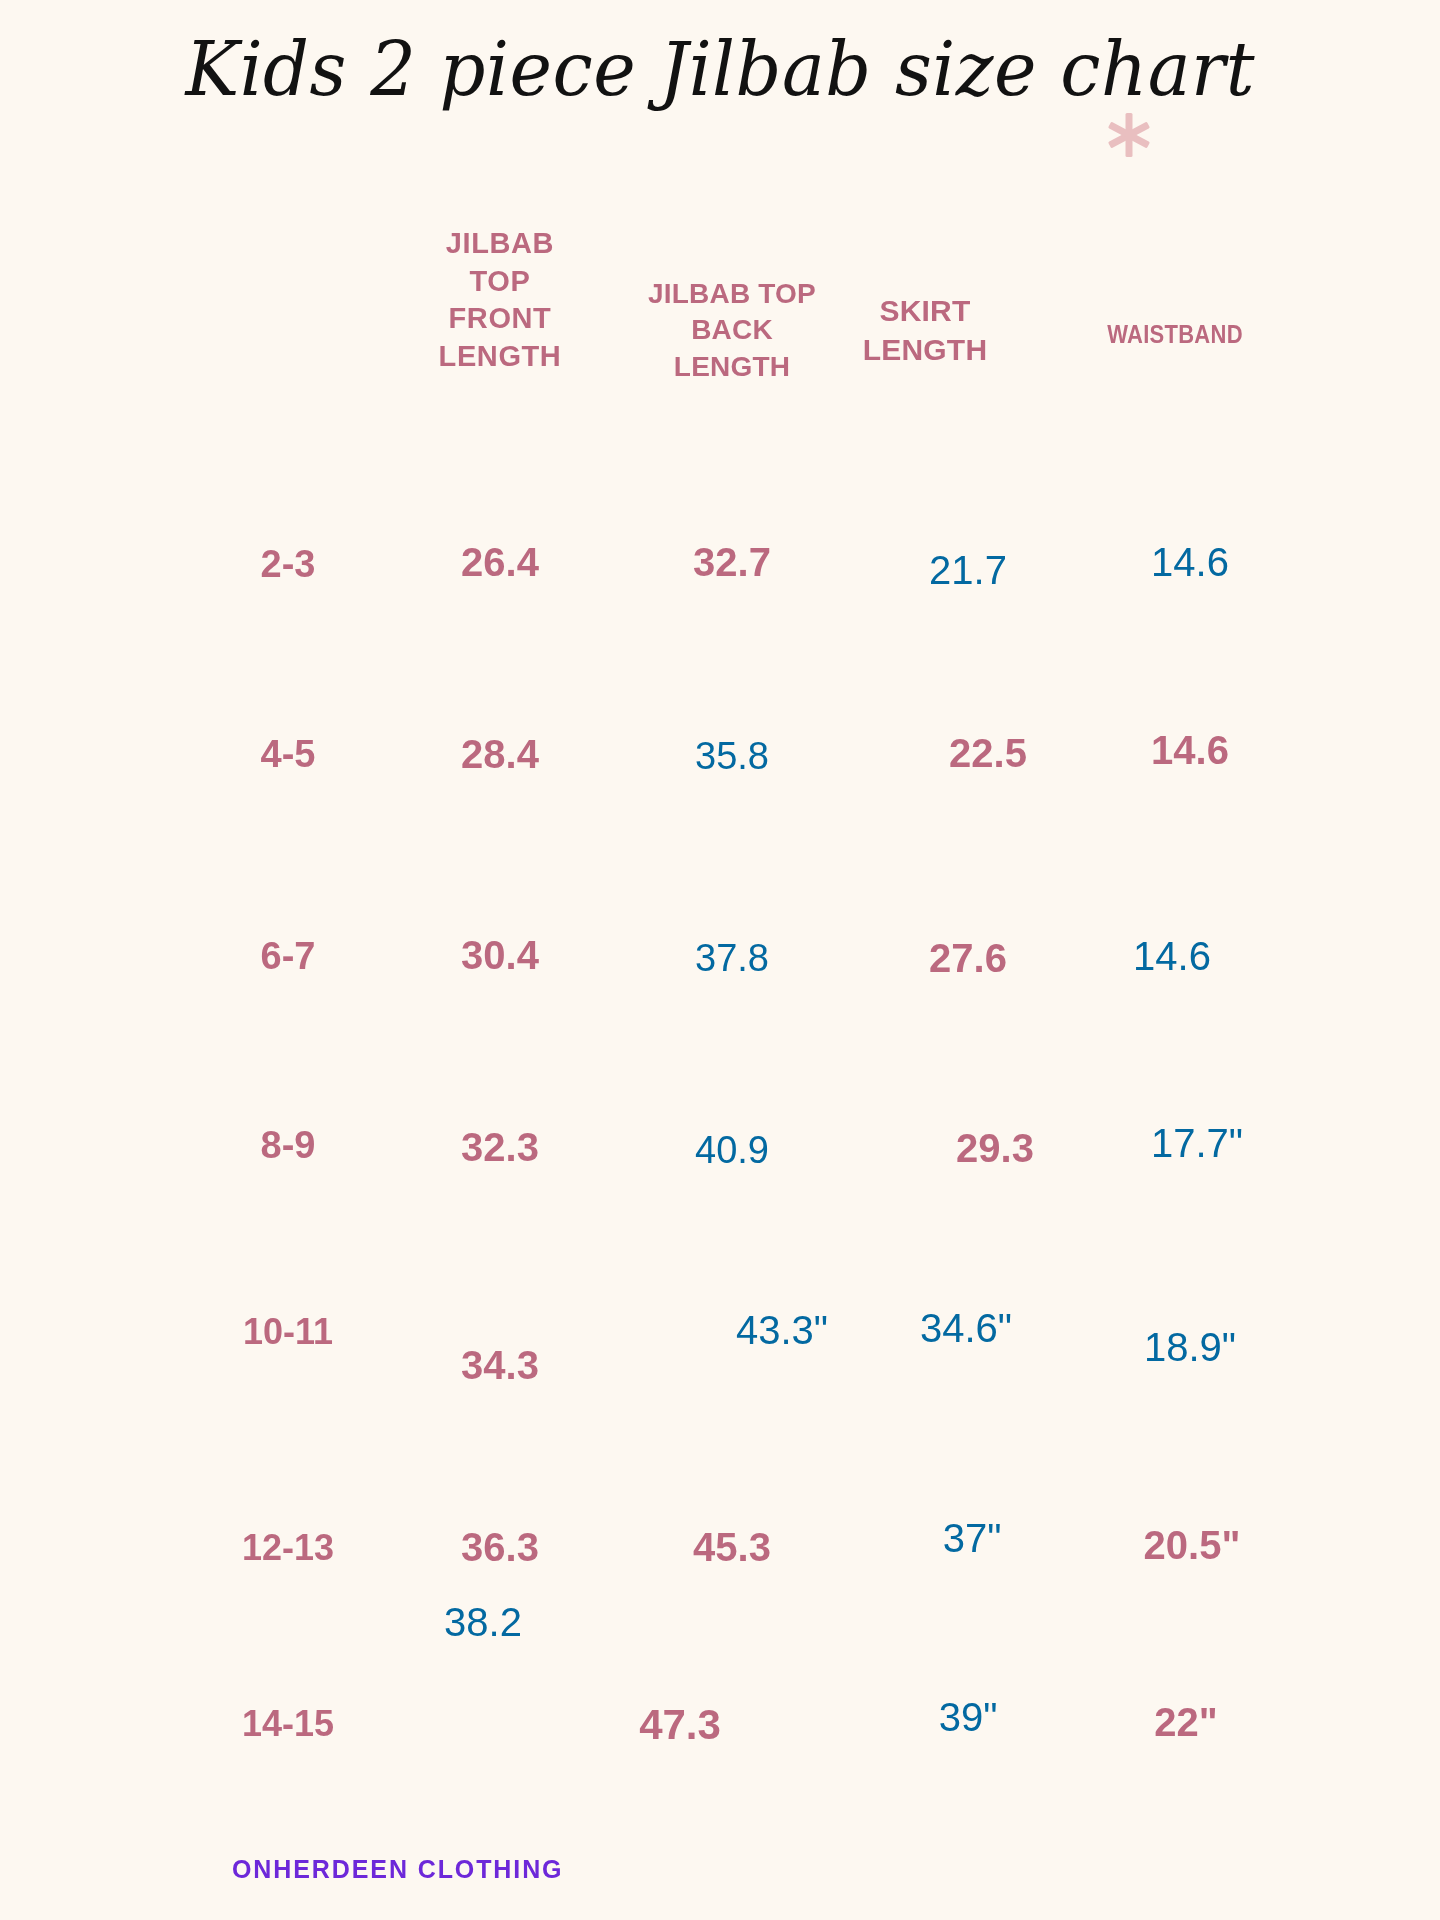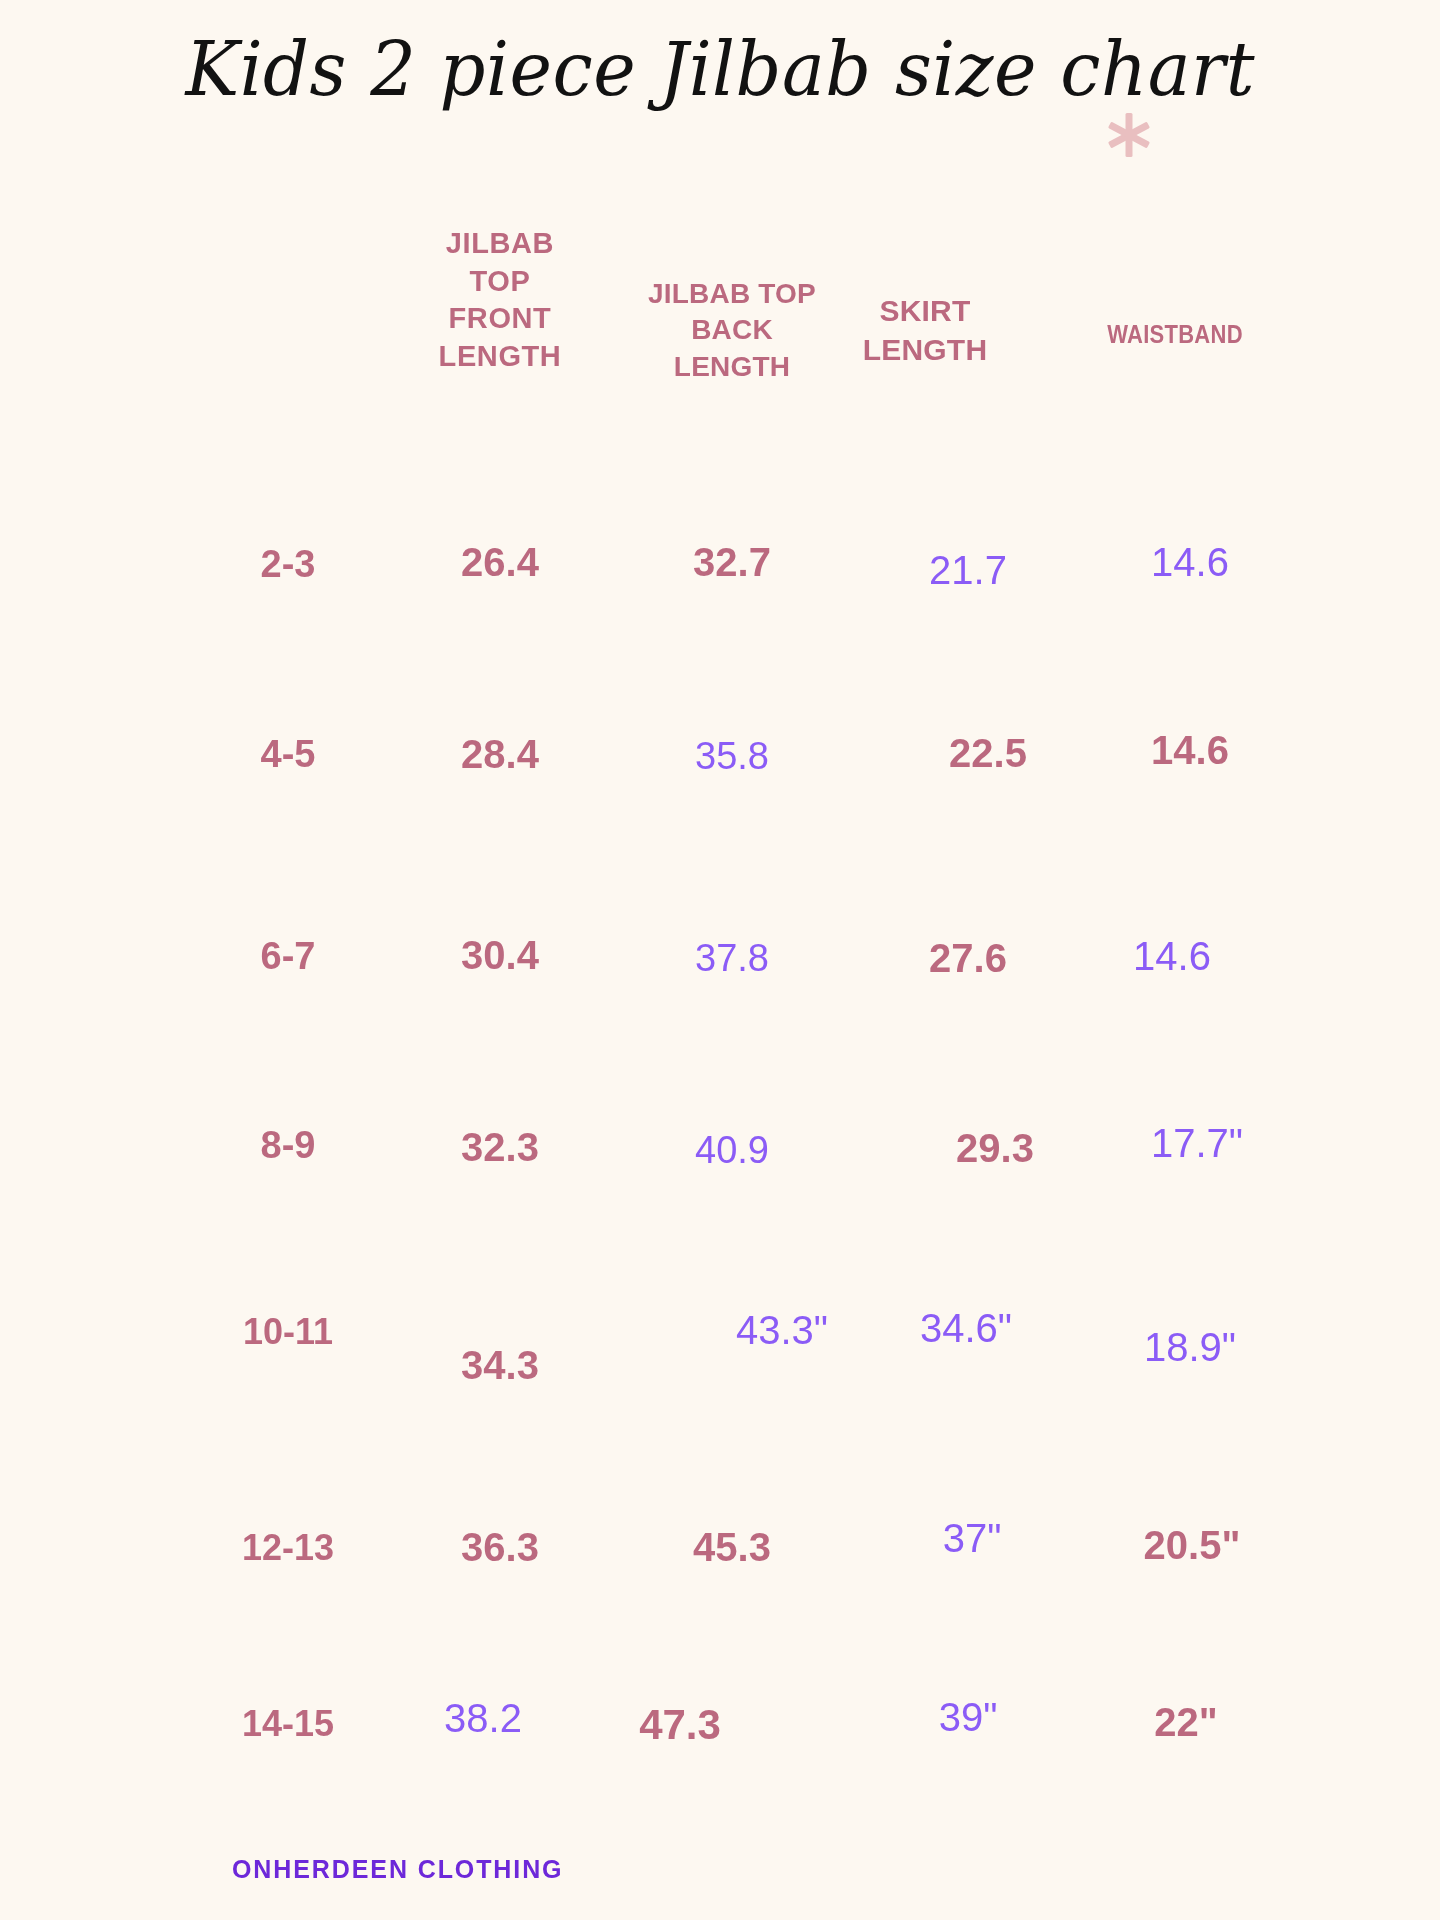--- a/index.html
+++ b/index.html
@@ -72,21 +72,21 @@
   .hdr.w-light { font-weight: 600; letter-spacing: 0.3px; transform: translate(-50%, -50%) scaleX(0.88); }
 
   
   .val-bold {
     font-weight: 700;
     letter-spacing: 0px;
   }
   .val-light {
     font-weight: 300;
     letter-spacing: 0px;
-    color: #8b5cf6;
+    color: #0369a1;
   }
 
   
   .footer {
     position: absolute;
     left: 232px;
     top: 1855px;
     font-size: 25px;
     font-weight: 700;
     letter-spacing: 1.9px;
@@ -143,19 +143,19 @@
     <div class="cell val-bold" style="left: 500px; top: 1365px; font-size: 40px;">34.3</div>
     <div class="cell val-light" style="left: 782px; top: 1330px; font-size: 40px;">43.3"</div>
     <div class="cell val-light" style="left: 966px; top: 1328px; font-size: 40px;">34.6"</div>
     <div class="cell val-light" style="left: 1190px; top: 1347px; font-size: 40px;">18.9"</div>
     <div class="cell val-bold" style="left: 288px; top: 1548px; font-size: 36px;">12-13</div>
     <div class="cell val-bold" style="left: 500px; top: 1547px; font-size: 40px;">36.3</div>
     <div class="cell val-bold" style="left: 732px; top: 1547px; font-size: 40px;">45.3</div>
     <div class="cell val-light" style="left: 972px; top: 1538px; font-size: 40px;">37"</div>
     <div class="cell val-bold" style="left: 1192px; top: 1545px; font-size: 40px;">20.5"</div>
     <div class="cell val-bold" style="left: 288px; top: 1724px; font-size: 36px;">14-15</div>
-    <div class="cell val-light" style="left: 483px; top: 1718px; font-size: 40px;">38.2</div>
+    <div class="cell val-light" style="left: 483px; top: 1622px; font-size: 40px;">38.2</div>
     <div class="cell val-bold" style="left: 680px; top: 1725px; font-size: 42px;">47.3</div>
     <div class="cell val-light" style="left: 968px; top: 1717px; font-size: 40px;">39"</div>
     <div class="cell val-bold" style="left: 1186px; top: 1722px; font-size: 40px;">22"</div>
   </div>
 
 <div class="footer">ONHERDEEN CLOTHING</div>
 
 </body></html>

